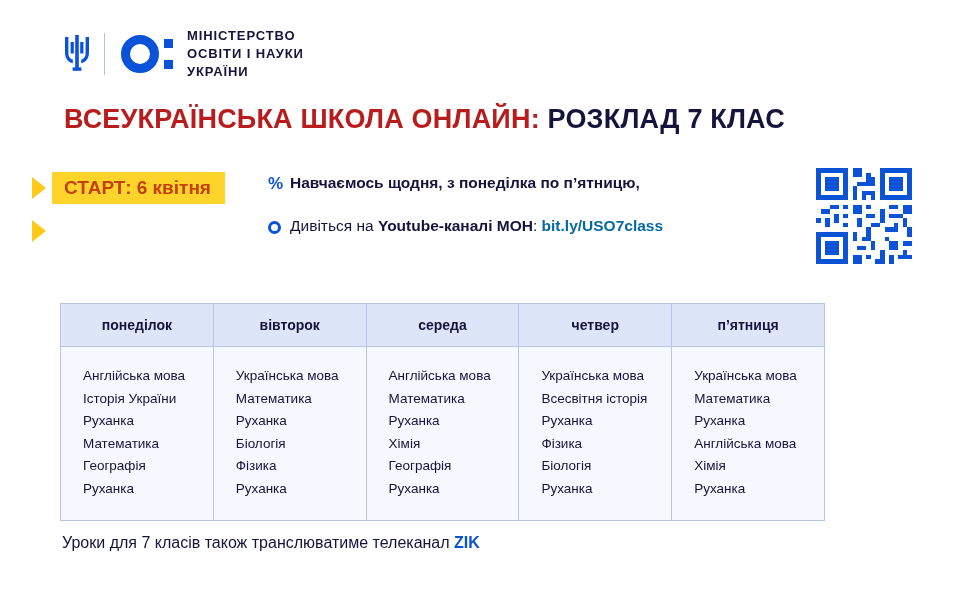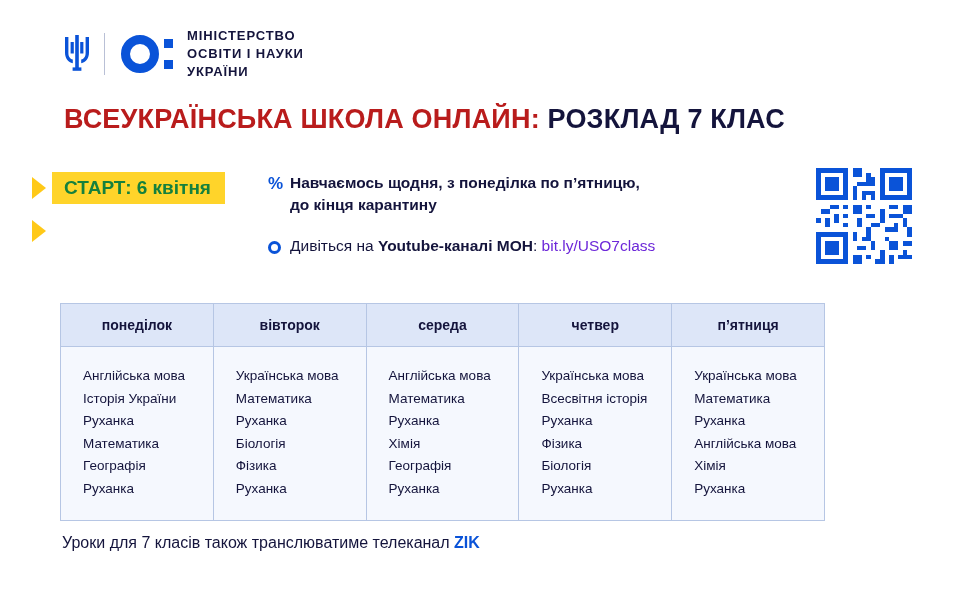--- a/index.html
+++ b/index.html
@@ -99,21 +99,21 @@
   .badge-arrow {
     width: 0;
     height: 0;
     border-top: 11px solid transparent;
     border-bottom: 11px solid transparent;
     border-left: 14px solid #ffc918;
     margin-right: 6px;
   }
   .badge-pill {
     background: #ffd42a;
-    color: #15803d;
+    color: #c2410c;
     font-size: 19px;
     font-weight: bold;
     padding: 6px 14px 7px 12px;
     line-height: 1;
     white-space: nowrap;
   }
 
   
   .info {
     position: absolute;
@@ -144,22 +144,22 @@
     margin-top: 6px;
   }
   .info-text {
     font-size: 15.5px;
     font-weight: bold;
     line-height: 1.45;
     color: #14143c;
   }
   .info-text .reg { font-weight: normal; }
   .info-link {
-    color: #6d28d9;
-    font-weight: normal;
+    color: #0369a1;
+    font-weight: bold;
     margin-top: 9px;
   }
 
   
   .qr {
     position: absolute;
     right: 48px;
     top: 168px;
     width: 96px;
     height: 96px;
@@ -259,21 +259,20 @@
   <div class="badge-row">
     <div class="badge-arrow"></div>
   </div>
 </div>
 
 <div class="info">
   <div class="info-row">
     <div class="info-bullet">%</div>
     <div class="info-text">
       <div>Навчаємось щодня, з понеділка по п’ятницю,</div>
-      <div>до кінця карантину</div>
     </div>
   </div>
   <div class="info-row">
     <div class="info-bullet">
       <div class="bullet-ring"></div>
     </div>
     <div class="info-text">
       <span class="reg">Дивіться на </span><span>Youtube-каналі МОН</span><span class="reg">: </span><span class="info-link">bit.ly/USO7class</span>
     </div>
   </div>

